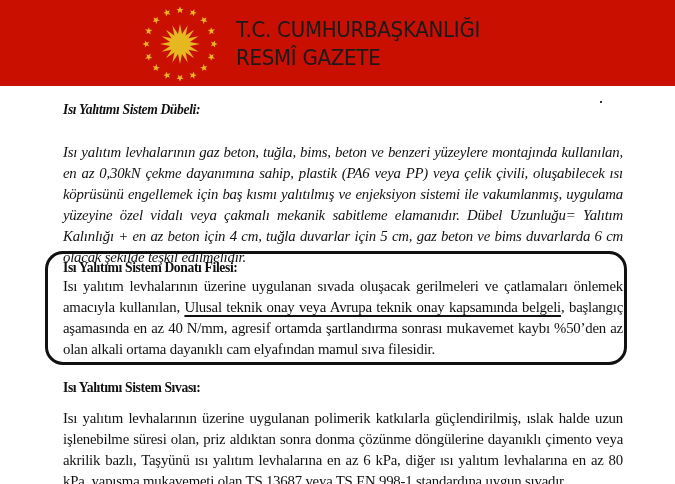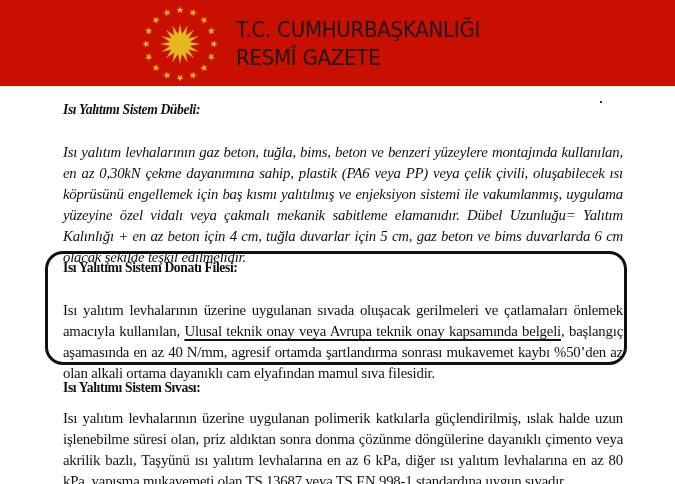--- a/index.html
+++ b/index.html
@@ -45,21 +45,21 @@
       text-align: justify; text-align-last: left;
       letter-spacing: -0.2px;
     }
     .sec1 { position: absolute; left: 63px; top: 100px; width: 560px; font-style: italic; }
     .sec1 .para { margin-top: 24px; }
     .box {
       position: absolute; left: 45px; top: 251px; width: 582px; height: 114px;
       border: 3px solid #111; border-radius: 18px; box-sizing: border-box;
     }
     .sec2 { position: absolute; left: 63px; top: 258px; width: 560px; font-family: Liberation Serif, serif; }
-    .sec2 .para { margin-top: 24px; }
+    .sec2 .para { margin-top: 0; }
     .sec3 { position: absolute; left: 63px; top: 378px; width: 560px; }
     .sec3 .para { margin-top: 12px; }
     .ul { text-decoration: underline; text-decoration-thickness: 2px; text-underline-offset: 3px; }
     .dot {
       position: absolute; left: 600px; top: 101px; width: 2px; height: 2px; background: #333;
     }
   </style>
 </head>
 <body>
 

